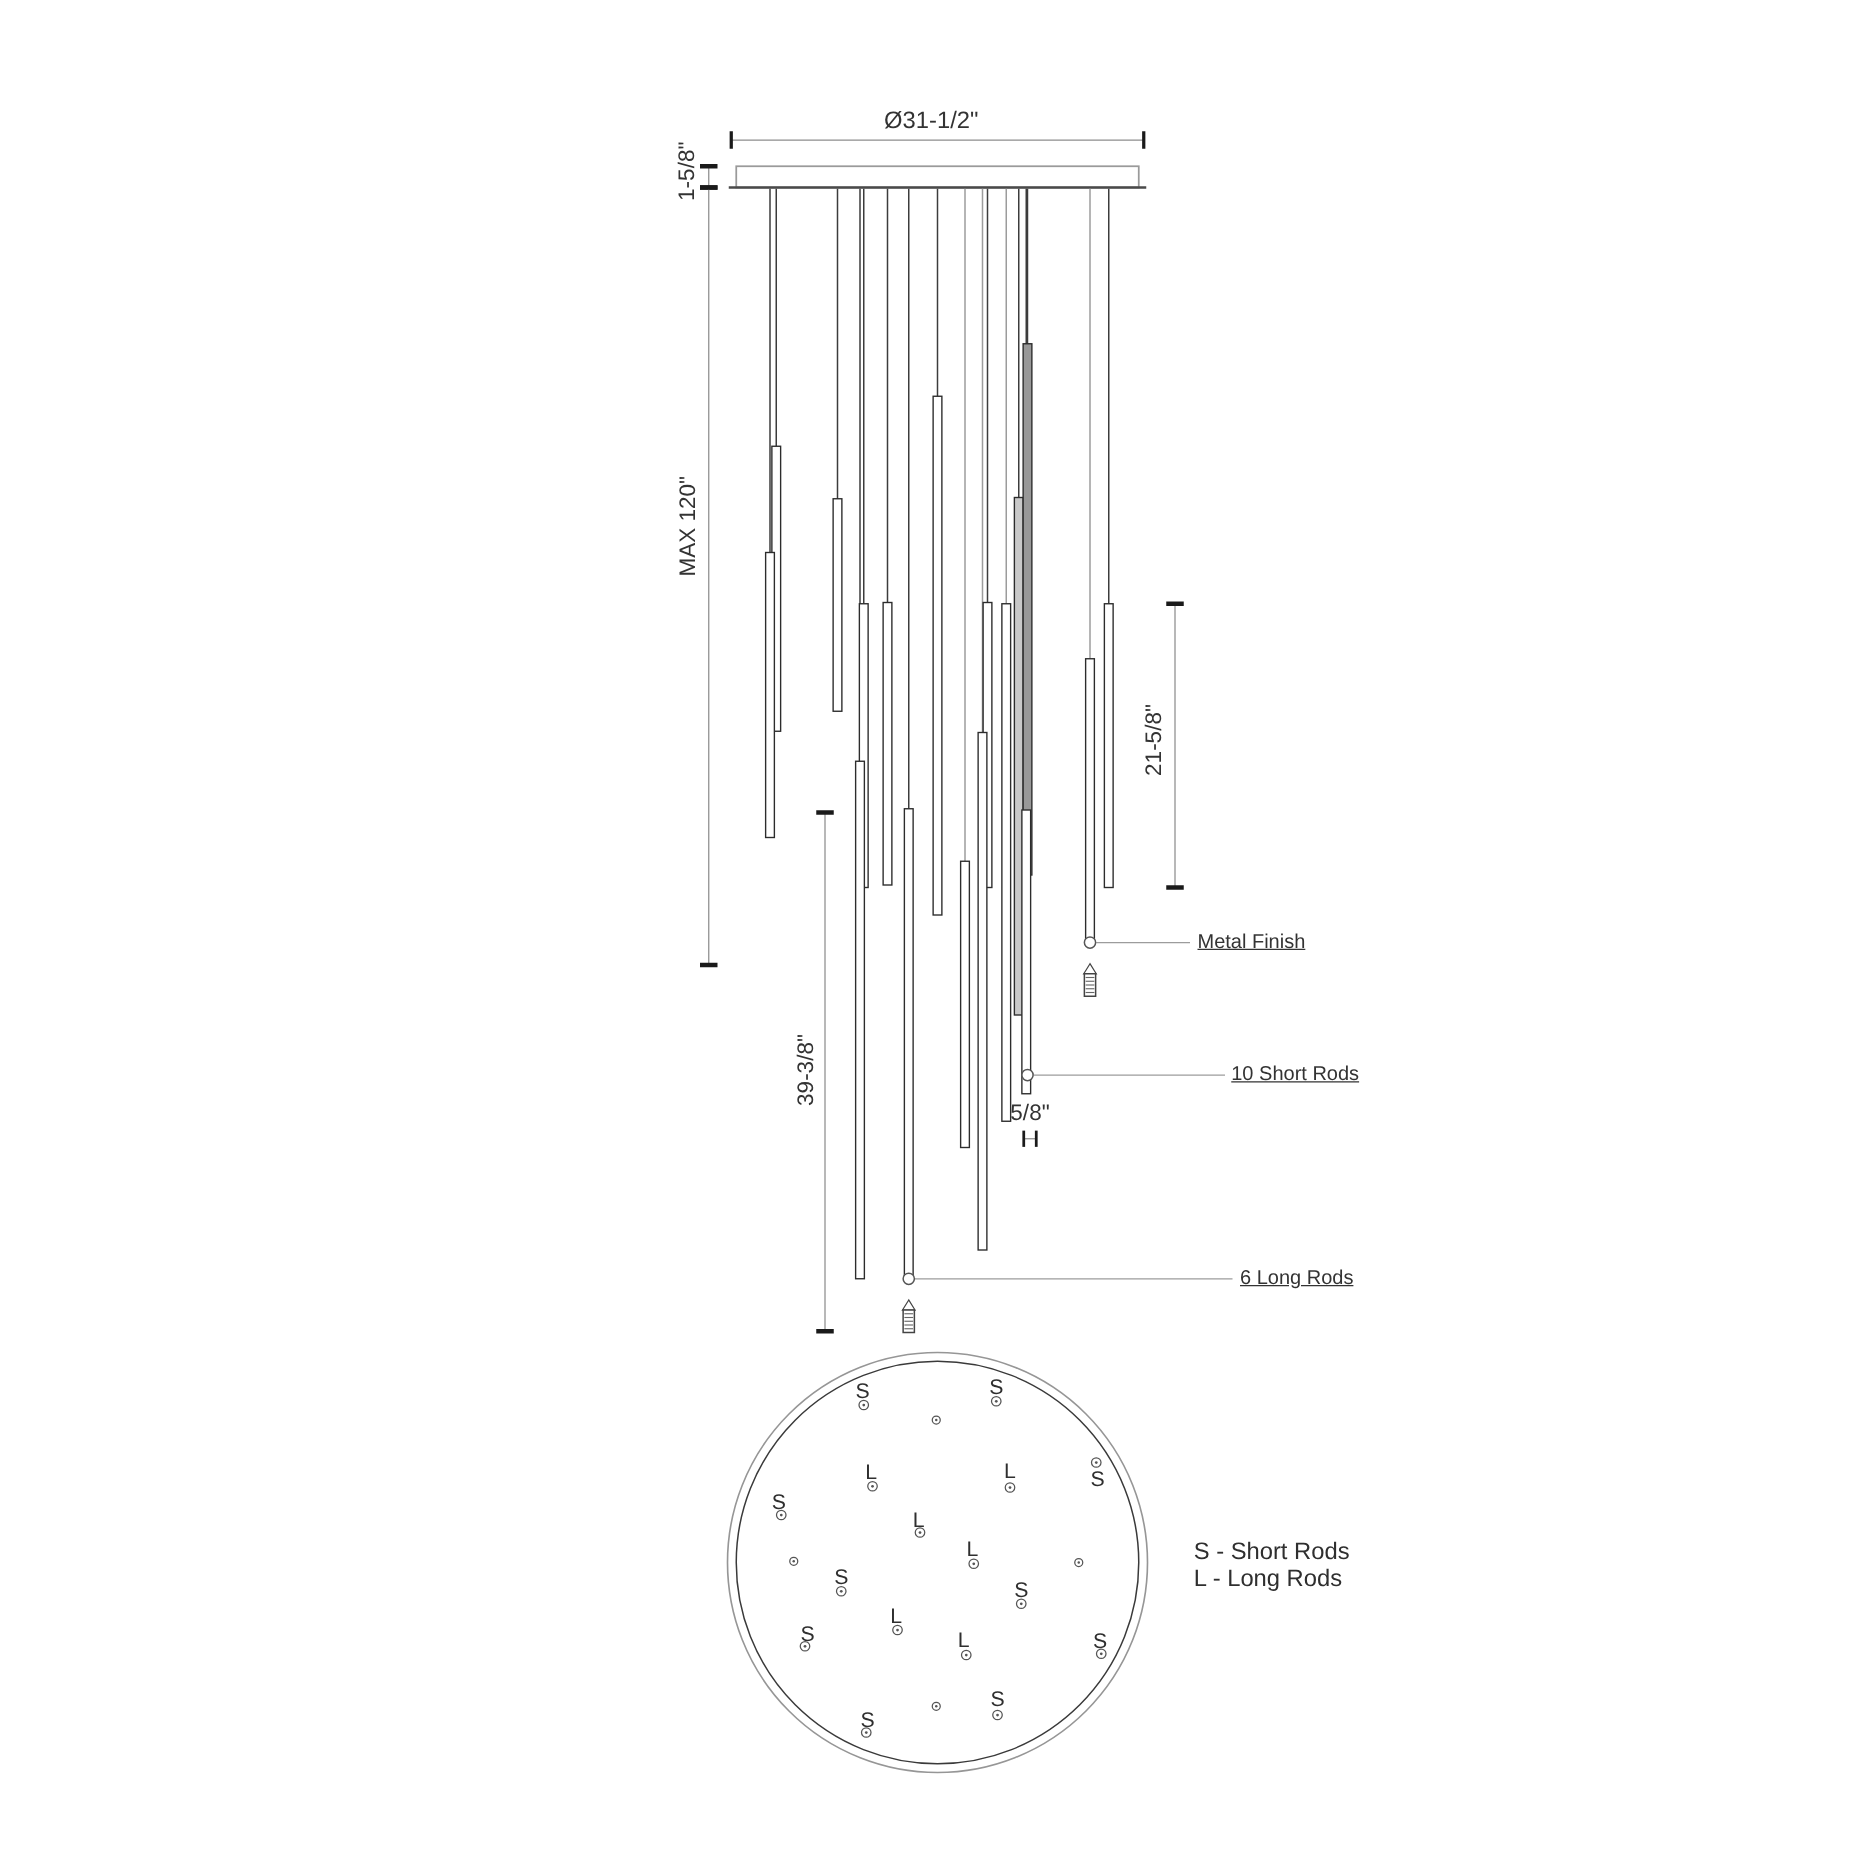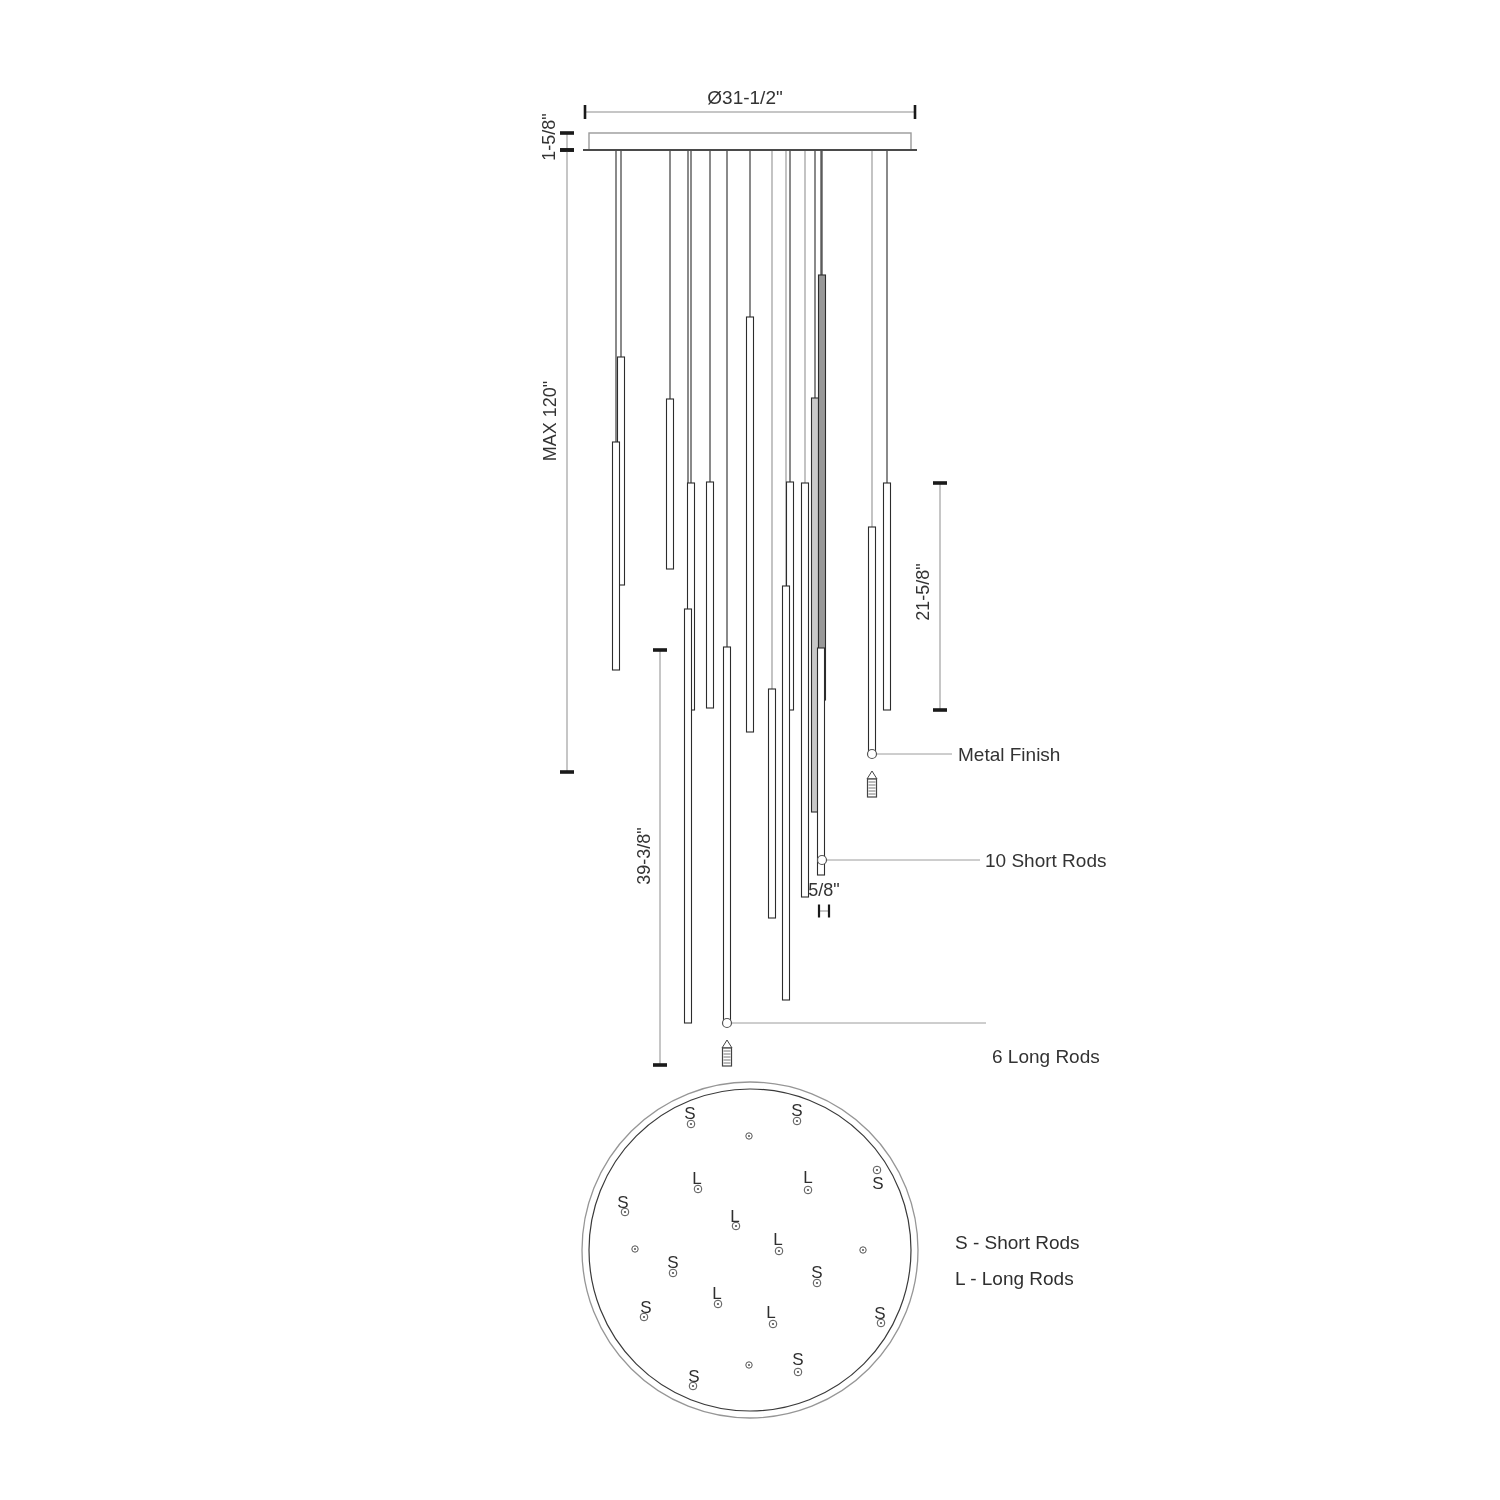--- a/index.html
+++ b/index.html
@@ -2,21 +2,21 @@
 <html><head>
 <meta charset="utf-8">
 <style>
   html,body{margin:0;padding:0;background:#ffffff;}
   .stage{position:relative;width:1500px;height:1500px;background:#ffffff;overflow:hidden;
          font-family:"Liberation Sans", sans-serif;}
   svg{position:absolute;left:0;top:0;}
   .lbl{position:absolute;color:#333;font-size:18px;white-space:nowrap;line-height:1;}
   .lbl.center{transform:translate(-50%,-50%);}
   .lbl.vert{transform:translate(-50%,-50%) rotate(-90deg);}
-  .lbl.leader{transform:translateY(-50%);font-size:19px;}
+  .lbl.leader{transform:translateY(-50%);font-size:16px;text-decoration:underline;}
   .lbl.legend{transform:translateY(-50%);font-size:19px;color:#2f2f2f;}
   .lbl.big{font-size:19px;}
 </style>
 </head>
 <body>
 
 <div class="stage">
   <svg id="drawing" width="1500" height="1500" viewBox="0 0 1500 1500">
       <rect x="589" y="133" width="322" height="17" fill="#fff" stroke="#9a9a9a" stroke-width="1.4"></rect>
       <line x1="583" y1="150" x2="917" y2="150" stroke="#4a4a4a" stroke-width="2"></line>
@@ -154,17 +154,17 @@
 
   <div class="lbl center big" style="left:745px;top:97px;">Ø31-1/2"</div>
   <div class="lbl vert" style="left:549px;top:137px;">1-5/8"</div>
   <div class="lbl vert" style="left:550px;top:421px;">MAX 120"</div>
   <div class="lbl vert" style="left:923px;top:592px;">21-5/8"</div>
   <div class="lbl vert" style="left:644px;top:856px;">39-3/8"</div>
   <div class="lbl center" style="left:824px;top:890px;">5/8"</div>
 
   <div class="lbl leader" style="left:958px;top:754px;">Metal Finish</div>
   <div class="lbl leader" style="left:985px;top:860px;">10 Short Rods</div>
-  <div class="lbl leader" style="left:992px;top:1056px;">6 Long Rods</div>
+  <div class="lbl leader" style="left:992px;top:1023px;">6 Long Rods</div>
 
   <div class="lbl legend" style="left:955px;top:1242px;">S - Short Rods</div>
-  <div class="lbl legend" style="left:955px;top:1263px;margin-top:15px;">L - Long Rods</div>
+  <div class="lbl legend" style="left:955px;top:1263px;">L - Long Rods</div>
 </div>
 
 </body></html>

